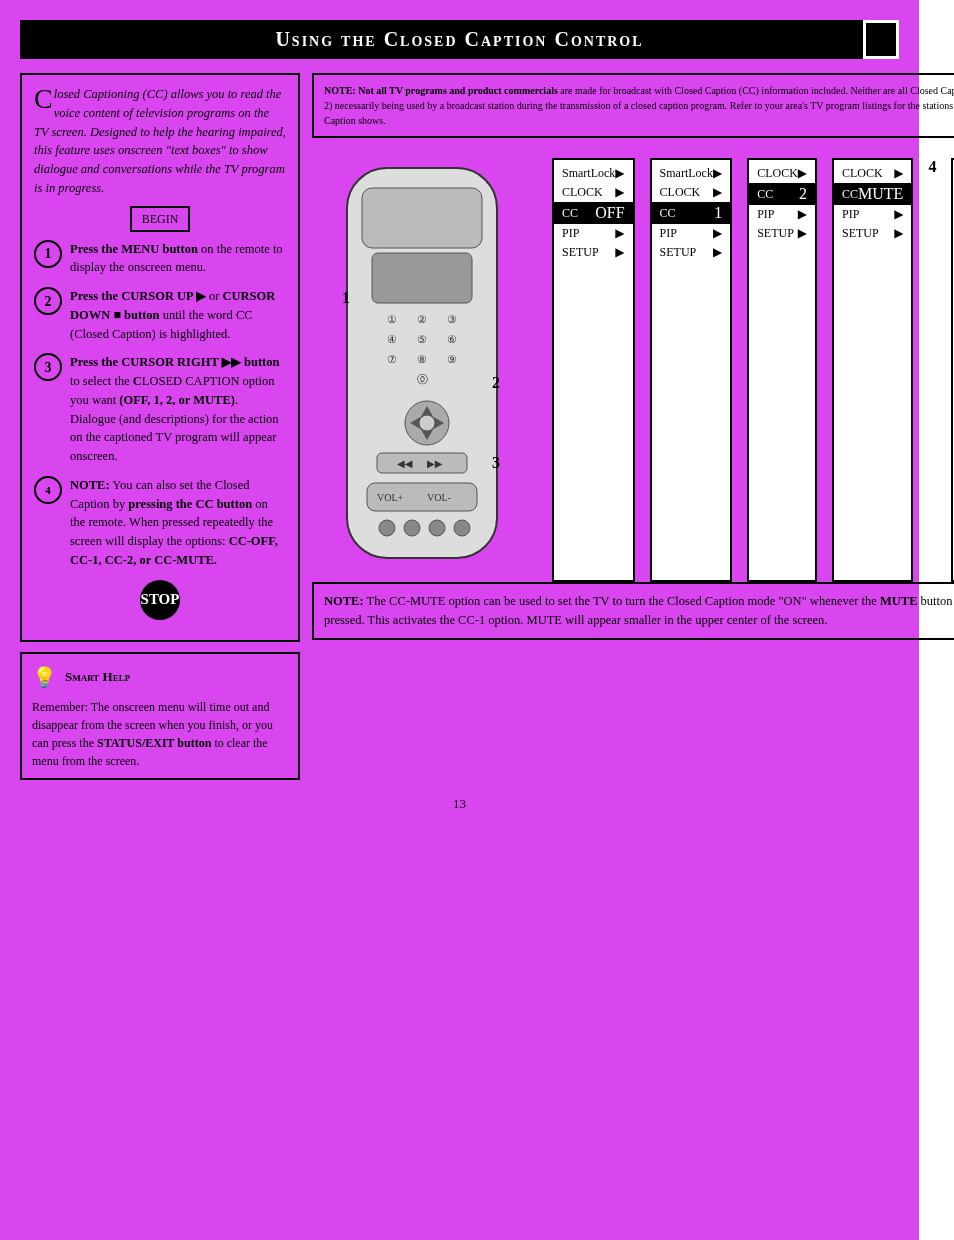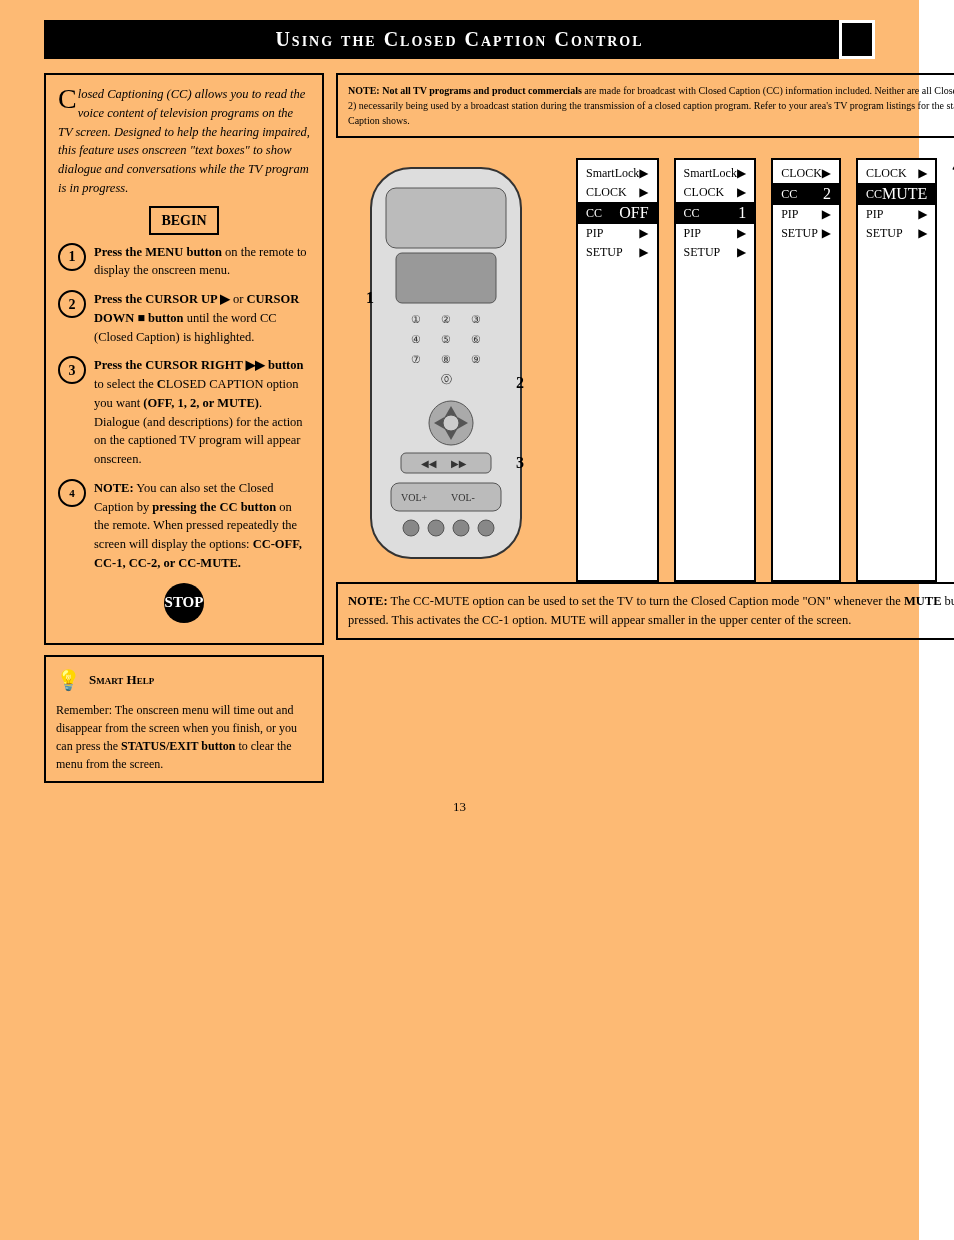--- a/index.html
+++ b/index.html
@@ -7,22 +7,22 @@
       width: 954px;
       min-height: 1240px;
       background: #fff;
       font-family: Times New Roman, serif;
       font-size: 13px;
       color: #000;
     }
     .page {
       width: 919px;
       min-height: 1240px;
-      background: #fdba74;
-      padding: 20px 44px;
+      background: #d946ef;
+      padding: 20px 20px;
       position: relative;
     }
     
     .header {
       background: #000;
       color: #fff;
       text-align: center;
       padding: 8px 16px;
       font-size: 20px;
       font-weight: bold;
@@ -63,22 +63,22 @@
       float: left;
       line-height: 1;
       margin-right: 1px;
       font-family: Georgia, serif;
     }
     
     .begin-badge {
       display: inline-block;
       border: 2px solid #000;
       padding: 2px 10px;
-      font-weight: bold;
-      font-size: 14px;
+      font-weight: normal;
+      font-size: 12px;
       margin: 8px auto 8px auto;
       display: block;
       text-align: left;
       width: fit-content;
       margin: 8px auto;
     }
     
     .step {
       display: flex;
       margin-bottom: 10px;

